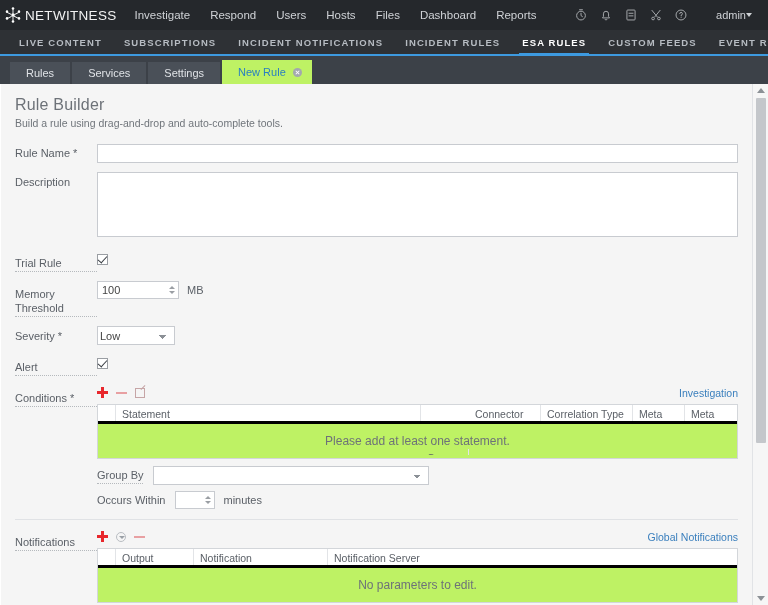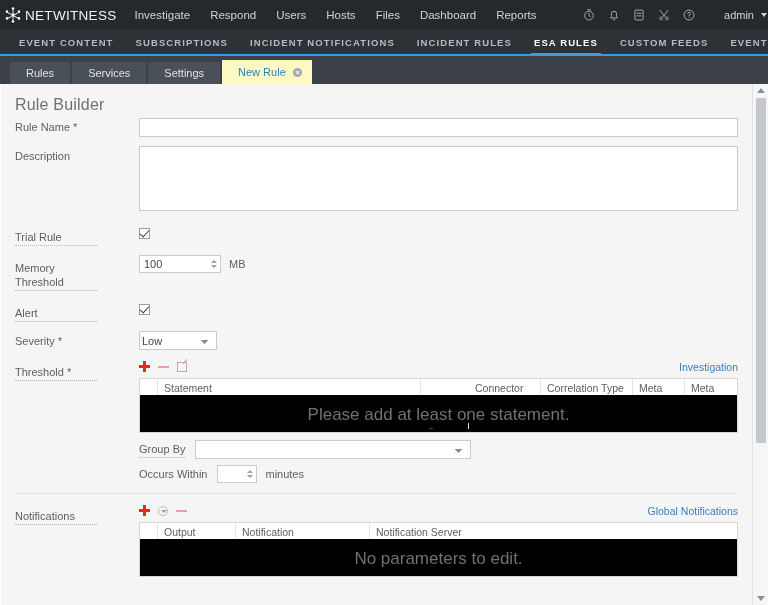--- a/index.html
+++ b/index.html
@@ -11,21 +11,21 @@
     font-family: "Liberation Sans", sans-serif;
     -webkit-font-smoothing: antialiased;
   }
 
   
   .topbar {
     height: 30px;
     background: #25282c;
     display: flex;
     align-items: center;
-    padding: 0 1px 0 4px;
+    padding: 0 16px 0 4px;
     position: relative;
   }
   .brand {
     display: flex;
     align-items: center;
     gap: 3px;
     margin-right: 18px;
   }
   .brand-logo { width: 18px; height: 18px; display: block; }
   .brand-name {
@@ -44,21 +44,21 @@
   .topbar-right {
     margin-left: auto;
     display: flex;
     align-items: center;
     gap: 11px;
   }
   .ticon { width: 14px; height: 14px; display: block; cursor: pointer; opacity: .75; }
   .user-menu {
     display: flex;
     align-items: center;
-    gap: 7px;
+    gap: 0;
     color: #cfd2d6;
     font-size: 11px;
     cursor: pointer;
     margin-left: 17px;
   }
   .caret-d {
     width: 0; height: 0;
     border-left: 3.5px solid transparent;
     border-right: 3.5px solid transparent;
     border-top: 4px solid #cfd2d6;
@@ -108,21 +108,21 @@
     color: #dfe2e6;
     font-size: 11px;
     display: flex;
     align-items: center;
     padding: 0 16px;
     margin-right: 2px;
     cursor: pointer;
     white-space: nowrap;
   }
   .tab.active {
-    background: #fef9c3;
+    background: #bef264;
     color: #2a7fc1;
     height: 24px;
     padding-right: 10px;
   }
   .tab-close {
     margin-left: 7px;
     width: 9px; height: 9px;
     border-radius: 50%;
     background: #a3a8ae;
     position: relative;
@@ -163,21 +163,20 @@
     font-size: 10.5px;
     color: #70757b;
     margin: 0 0 14px 0;
   }
 
   
   .frow {
     display: flex;
     align-items: flex-start;
     margin-bottom: 9px;
-    gap: 42px;
   }
   .flabel {
     width: 82px;
     min-width: 82px;
     font-size: 11px;
     color: #5b6067;
     padding-top: 3px;
     line-height: 14px;
   }
   .flabel.dotted {
@@ -392,23 +391,23 @@
   .dth.sortable span {
     border-bottom: 1px dotted #b5b9bd;
     padding-bottom: 17px;
   }
   .dth.chk { width: 18px; min-width: 18px; padding: 3px 2px; }
   .dtbody {
     height: 34px;
     display: flex;
     align-items: center;
     justify-content: center;
-    font-size: 17px;
+    font-size: 12px;
     color: #6d7278;
-    background: #000000;
+    background: #bef264;
   }
 
   .divider {
     border-bottom: 1px solid #e0e2e5;
     margin: 10px 0 9px 0;
   }
 
   
   .vscroll {
     width: 16px;
@@ -506,21 +505,21 @@
       <circle cx="12.2" cy="16.3" r=".9" fill="#cfd2d6" stroke="none"></circle>
     </svg>
     <div class="user-menu">
       <span>admin</span>
       <span class="caret-d"></span>
     </div>
   </div>
 </div>
 
 <div class="subnav">
-  <div class="subnav-item">EVENT CONTENT</div>
+  <div class="subnav-item">LIVE CONTENT</div>
   <div class="subnav-item">SUBSCRIPTIONS</div>
   <div class="subnav-item">INCIDENT NOTIFICATIONS</div>
   <div class="subnav-item">INCIDENT RULES</div>
   <div class="subnav-item active">ESA RULES</div>
   <div class="subnav-item">CUSTOM FEEDS</div>
   <div class="subnav-item">EVENT RULES</div>
 
 </div>
 
 <div class="tabstrip">
@@ -536,20 +535,21 @@
   <div class="tab active">
     <span>New Rule</span>
     <span class="tab-close"></span>
   </div>
 </div>
 
 <div class="content-wrap">
   <div class="content">
 
     <div class="page-title">Rule Builder</div>
+    <div class="page-sub">Build a rule using drag-and-drop and auto-complete tools.</div>
 
     <div class="frow">
       <div class="flabel">Rule Name *</div>
       <div class="fctl">
         <input class="txt" type="text" value="" style="">
       </div>
     </div>
 
     <div class="frow">
       <div class="flabel">Description</div>
@@ -577,40 +577,40 @@
           <span class="arrows">
             <i class="up"></i>
             <i class="dn"></i>
           </span>
         </span>
         <span class="unit">MB</span>
       </div>
     </div>
 
     <div class="frow">
-      <div class="flabel-box">
-        <span class="flabel dotted">Alert</span>
-      </div>
-      <div class="fctl">
-        <span class="cb checked"></span>
-      </div>
-    </div>
-
-    <div class="frow">
       <div class="flabel">Severity *</div>
       <div class="fctl">
         <select class="sel sev">
           <option>Low</option>
         </select>
       </div>
     </div>
 
     <div class="frow">
       <div class="flabel-box">
-        <span class="flabel dotted">Threshold *</span>
+        <span class="flabel dotted">Alert</span>
+      </div>
+      <div class="fctl">
+        <span class="cb checked"></span>
+      </div>
+    </div>
+
+    <div class="frow">
+      <div class="flabel-box">
+        <span class="flabel dotted">Conditions *</span>
       </div>
       <div class="fctl">
         <div class="minitools">
           <span class="ico-plus"></span>
           <span class="ico-minus"></span>
           <span class="ico-edit"></span>
           <a class="link">Investigation</a>
         </div>
         <div class="dtable">
           <div class="dthead">

